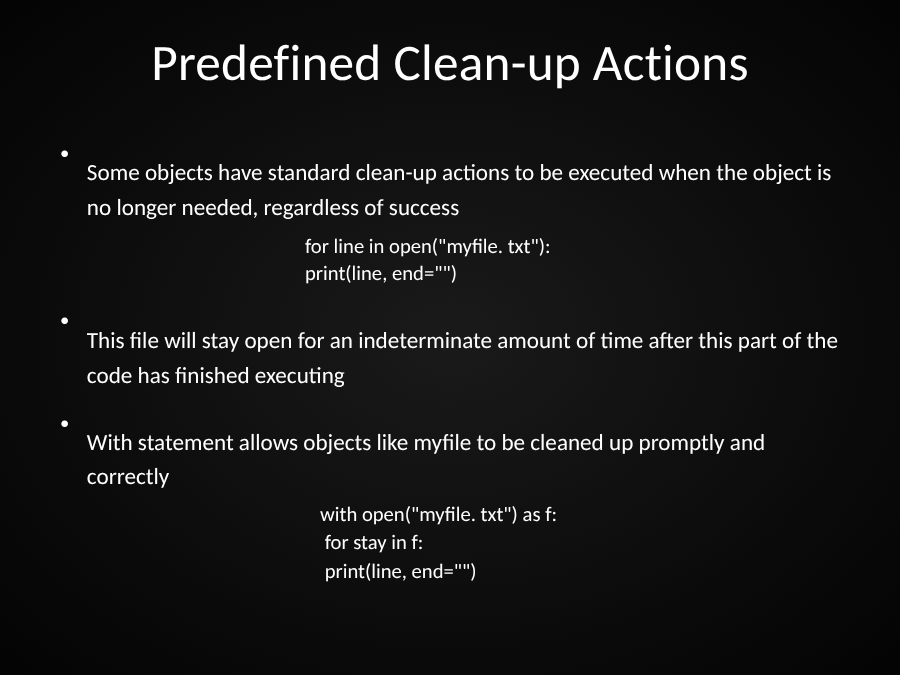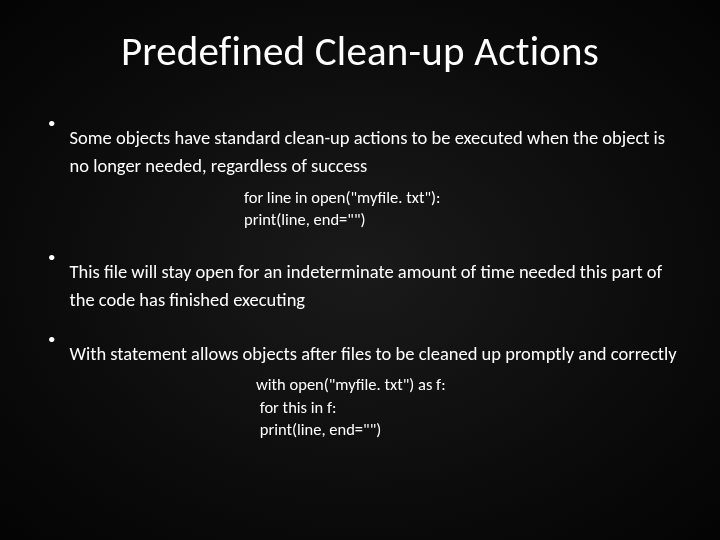--- a/index.html
+++ b/index.html
@@ -71,29 +71,29 @@
     <div class="bullet">
       <span class="dot">•</span>
       <span class="bt">Some objects have standard clean-up actions to be executed when the object is no longer needed, regardless of success</span>
     </div>
 
     <div class="code code1"><span>for line in open("myfile. txt"):</span>
 <span>print(line, end="")</span></div>
 
     <div class="bullet">
       <span class="dot">•</span>
-      <span class="bt">This file will stay open for an indeterminate amount of time needed this part of the code has finished executing</span>
+      <span class="bt">This file will stay open for an indeterminate amount of time after this part of the code has finished executing</span>
     </div>
 
     <div class="gap"></div>
 
     <div class="bullet">
       <span class="dot">•</span>
-      <span class="bt">With statement allows objects after files to be cleaned up promptly and correctly</span>
+      <span class="bt">With statement allows objects like myfile to be cleaned up promptly and correctly</span>
     </div>
 
     <div class="code code2"><span>with open("myfile. txt") as f:</span>
-<span> for this in f:</span>
+<span> for stay in f:</span>
 <span> print(line, end="")</span></div>
 
   </div>
 
 </div>
 
 </body></html>

